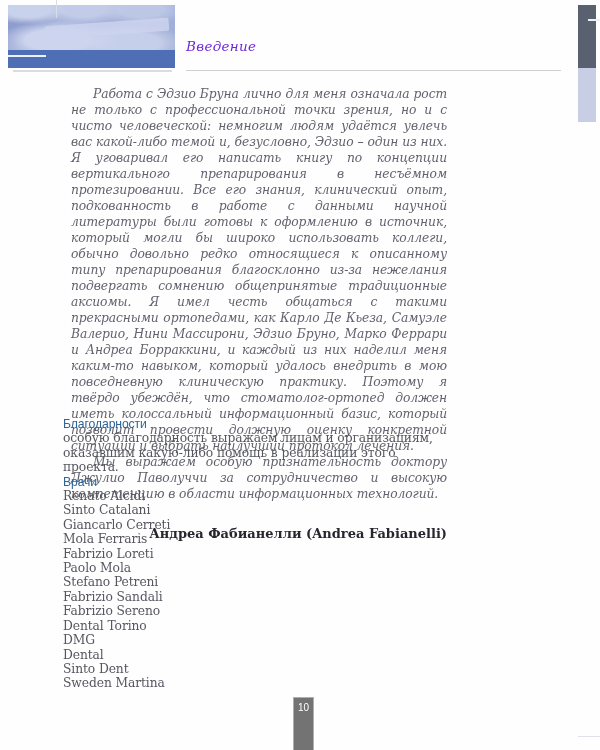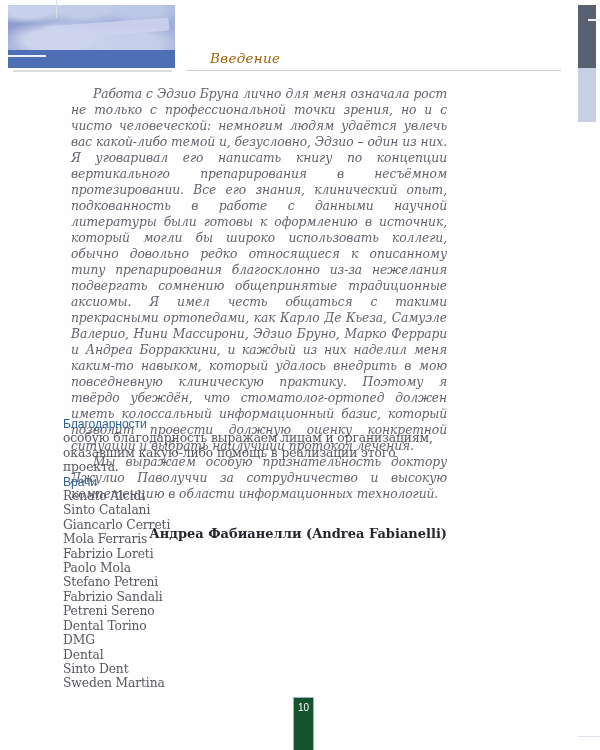--- a/index.html
+++ b/index.html
@@ -32,23 +32,23 @@
     background:#ccd4ee; transform:rotate(-4deg);
     border-radius:2px; opacity:.85;
   }
   .band { width:100%; height:18px; background:#4e6fb5; }
   .header-shadow {
     position:absolute; left:13px; top:70px; width:159px; height:2px;
     background:#c9c9cd; opacity:.65;
   }
   
   .chapter-header {
-    position:absolute; left:186px; top:50px;
+    position:absolute; left:186px; top:38px;
     font:italic 13.5px "DejaVu Serif", serif;
-    color:#a16207; letter-spacing:.3px;margin-left:24px;
+    color:#6d28d9; letter-spacing:.3px;
   }
   .chapter-rule {
     position:absolute; left:186px; top:70px; width:375px; height:1px;
     background:#cfcfd2;
   }
   
   .tab-dark  { position:absolute; left:578px; top:5px;  width:18px; height:63px; background:#59606f; }
   .tab-light { position:absolute; left:578px; top:68px; width:18px; height:54px; background:#c8cfe4; }
   
   .crop-v-top    { position:absolute; left:56px;  top:0;     width:1px;  height:18px; background:#d9dde8; }
@@ -75,21 +75,21 @@
   }
   .ack-heading {
     font-family:"Liberation Sans", sans-serif;
     font-weight:normal; font-size:12.2px;
     color:#2e6496;
   }
   .ack ul { list-style:none; }
   
   .page-num-box {
     position:absolute; left:293px; top:697px; width:21px; height:53px;
-    background:#14532d; border:1px solid #9db0dc; border-bottom:none;
+    background:#737373; border:1px solid #9db0dc; border-bottom:none;
     text-align:center;
   }
   .page-num {
     display:block; padding-top:4px;
     font:10px "Liberation Sans", sans-serif;
     color:#ffffff;
   }
 </style>
 </head>
 <body>
@@ -125,21 +125,21 @@
   <div class="ack-heading">Врачи</div>
   <ul>
     <li>Renato Alcidi</li>
     <li>Sinto Catalani</li>
     <li>Giancarlo Cerreti</li>
     <li>Mola Ferraris</li>
     <li>Fabrizio Loreti</li>
     <li>Paolo Mola</li>
     <li>Stefano Petreni</li>
     <li>Fabrizio Sandali</li>
-    <li>Petreni Sereno</li>
+    <li>Fabrizio Sereno</li>
   </ul>
   <ul>
     <li>Dental Torino</li>
     <li>DMG</li>
     <li>Dental</li>
     <li>Sinto Dent</li>
     <li>Sweden Martina</li>
   </ul>
 </div>
 

